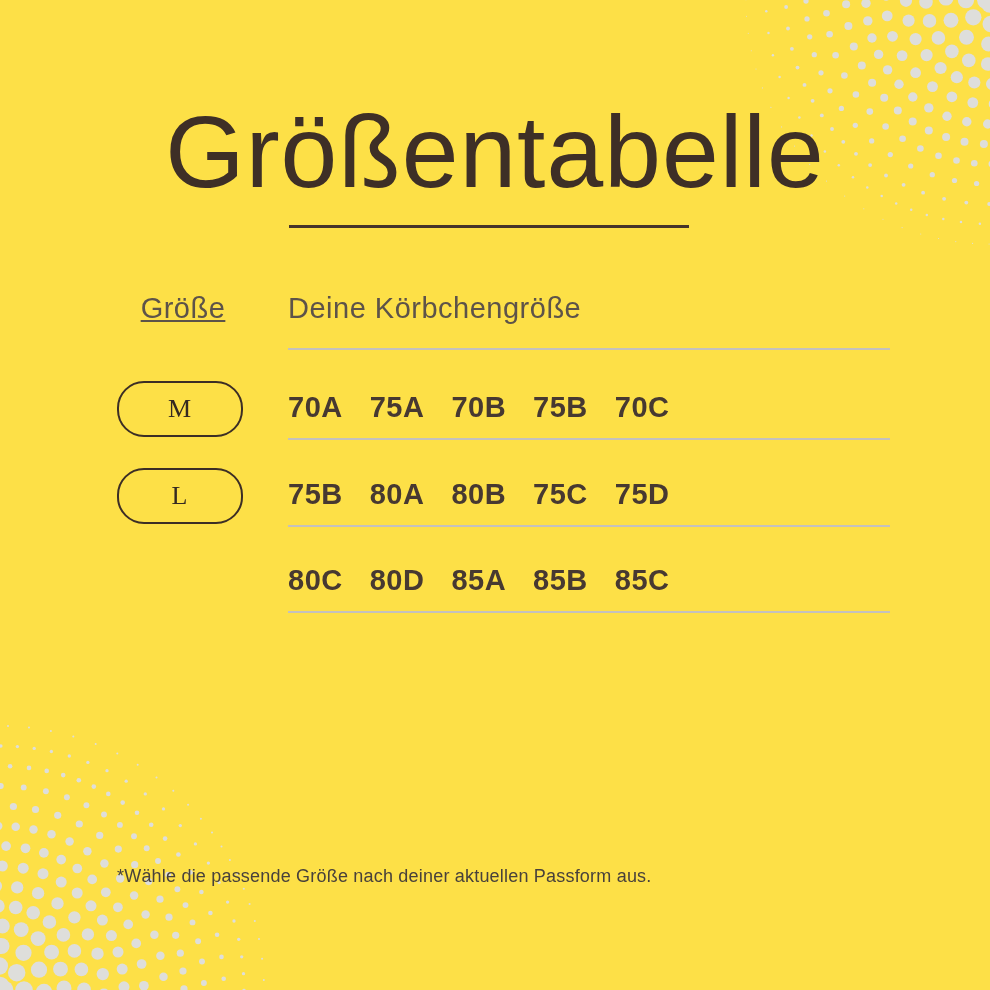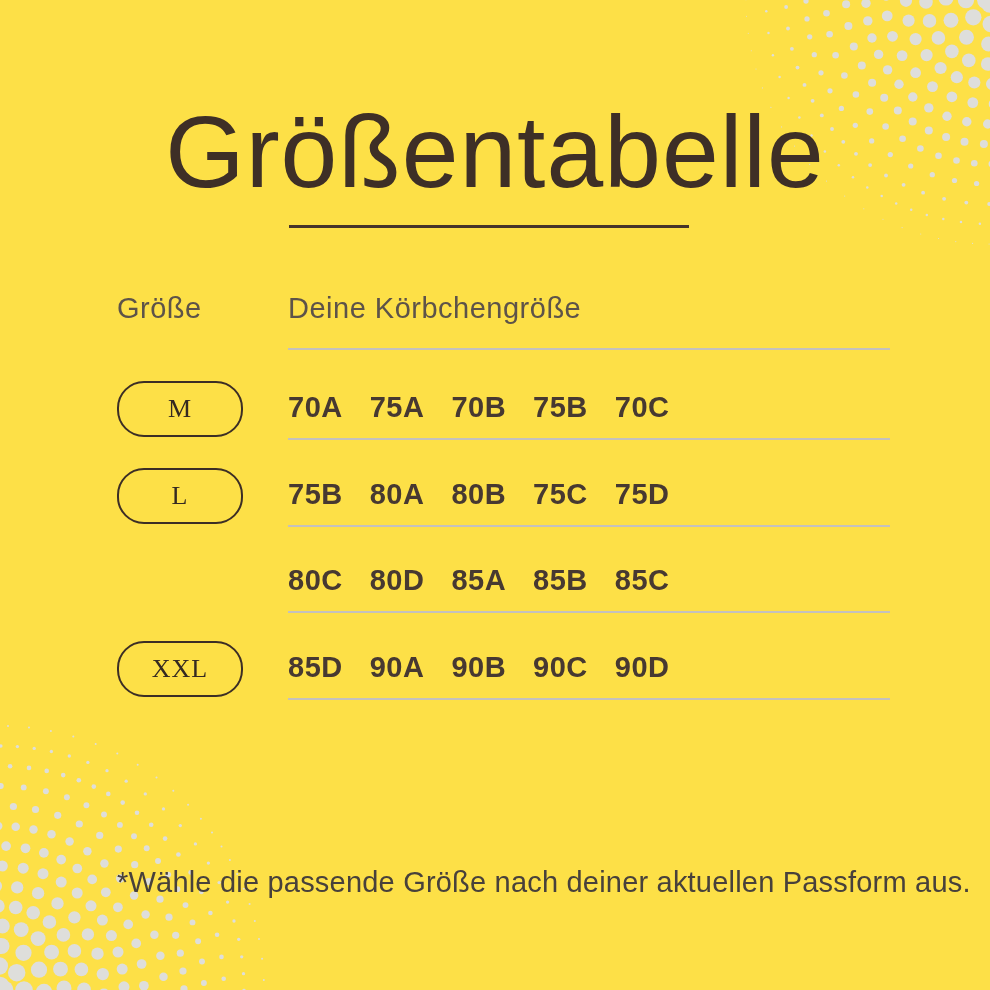--- a/index.html
+++ b/index.html
@@ -42,21 +42,21 @@
   }
 
   .col-header {
     position: absolute;
     top: 292px;
     font-size: 29px;
     font-weight: 400;
     color: #5d5349;
     letter-spacing: 0.5px;
   }
-  .col-header.size-col { left: 117px; width: 132px; text-align: left; }
+  .col-header.size-col { left: 117px; width: 132px; text-align: center; text-decoration: underline; }
   .col-header.cup-col  { left: 288px; width: 522px; text-align: left; }
 
   .rule {
     position: absolute;
     left: 288px;
     width: 602px;
     height: 2px;
     background: #c4c1bd;
   }
   .header-rule { top: 348px; }
@@ -96,21 +96,21 @@
     font-weight: bold;
     color: #473931;
     letter-spacing: 0.5px;
   }
   .row-rule { position: absolute; left: 288px; top: 57px; width: 602px; height: 2px; background: #c4c1bd; }
 
   .footnote {
     position: absolute;
     top: 866px;
     left: 117px;
-    font-size: 29px;
+    font-size: 18px;
     color: #48413b;
     letter-spacing: 0.2px;
   }
 </style>
 </head>
 <body>
 
 <div class="page">
 
   <svg class="halftone" viewBox="0 0 990 990" xmlns="http://www.w3.org/2000/svg">
@@ -461,29 +461,16 @@
     <div class="values">
       <span>80C</span>
       <span>80D</span>
       <span>85A</span>
       <span>85B</span>
       <span>85C</span>
     </div>
     <div class="row-rule"></div>
   </div>
 
-  <div class="trow" style="--i:3">
-    <div class="badge">
-      <span>XXL</span>
-    </div>
-    <div class="values">
-      <span>85D</span>
-      <span>90A</span>
-      <span>90B</span>
-      <span>90C</span>
-      <span>90D</span>
-    </div>
-    <div class="row-rule"></div>
-  </div>
 
   <div class="footnote">*Wähle die passende Größe nach deiner aktuellen Passform aus.</div>
 
 </div>
 
 </body></html>

